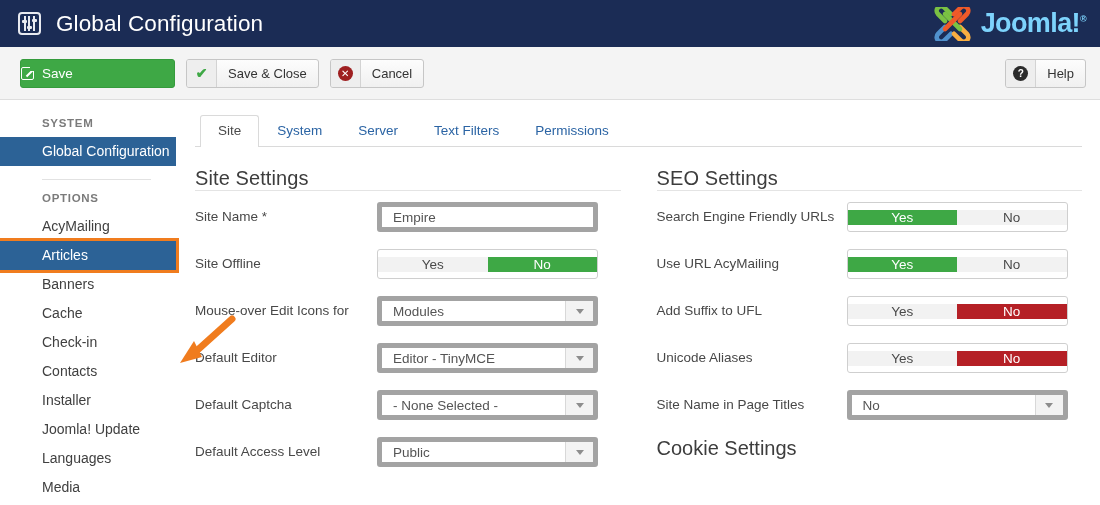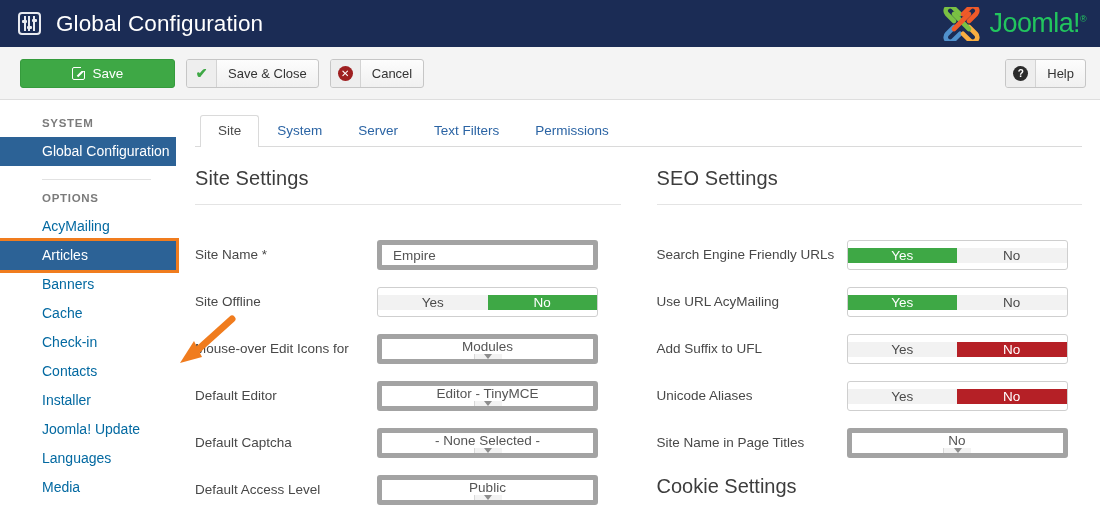--- a/index.html
+++ b/index.html
@@ -54,24 +54,24 @@
     font-size: 22.5px;
     letter-spacing: .1px;
   }
   .brand {
     margin-left: auto;
     display: flex;
     align-items: center;
     gap: 8px;
   }
   .brand-text {
-    color: #22c55e;
+    color: #7dd3fc;
     font-size: 27px;
     letter-spacing: -.6px;
-    font-weight: 400;
+    font-weight: 700;
     position: relative;
   }
   .brand-text sup { font-size: 9px; vertical-align: super; }
 
   
   .toolbar {
     height: 53px;
     background: #f4f4f4;
     border-bottom: 1px solid #dedede;
     display: flex;
@@ -88,21 +88,21 @@
     background: linear-gradient(#fdfdfd, #f0f0f0);
     font-size: 13px;
     color: #333;
     cursor: pointer;
     overflow: hidden;
   }
   .btn-save {
     background: #3ea845;
     border-color: #359b3c;
     color: #fff;
-    justify-content: center;
+    justify-content: flex-start;
     width: 155px;
     gap: 8px;
     font-size: 13.5px;
   }
   .btn .ico-seg {
     width: 30px;
     height: 100%;
     display: flex;
     align-items: center;
     justify-content: center;
@@ -161,21 +161,21 @@
   }
   .side-head {
     font-size: 11.5px;
     font-weight: bold;
     color: #7b7b7b;
     letter-spacing: .7px;
     padding: 0 0 8px 42px;
   }
   .side-item {
     font-size: 14px;
-    color: #0369a1;
+    color: #404040;
     padding: 6px 0 6px 42px;
     line-height: 17px;
     cursor: pointer;
   }
   .side-item.active {
     background: #2c6296;
     color: #ffffff;
     padding-left: 42px;
     margin-right: 19px;
   }
@@ -231,23 +231,22 @@
 
   .columns { display: flex; padding-top: 20px; }
   .col { flex: 1; }
   .col-left { padding-right: 24px; max-width: 455px; }
   .col-right { padding-left: 12px; }
 
   .sec-title {
     font-size: 20px;
     color: #3d3d3d;
     font-weight: normal;
-    padding-bottom: 14px;
     border-bottom: 1px solid #e4e4e4;
-    margin-bottom: 35px;
+    margin-bottom: 11px;
     letter-spacing: .1px;
   }
 
   .field {
     display: flex;
     align-items: flex-start;
     margin-bottom: 17px;
   }
   .fl {
     font-size: 13.5px;
@@ -270,21 +269,20 @@
     display: flex;
     align-items: center;
     padding: 0 11px;
   }
   .col-left .txt-input, .col-left .select-box { width: 221px; }
   .col-right .select-box { width: 221px; }
 
   .select-box {
     padding: 0;
     position: relative;
-    flex-direction: column;
   }
   .select-box .sv { flex: 1; padding: 0 11px; }
   .caret-btn {
     width: 28px;
     height: 100%;
     border-left: 1px solid #d8d8d8;
     background: #f3f3f3;
     display: flex;
     align-items: center;
     justify-content: center;

